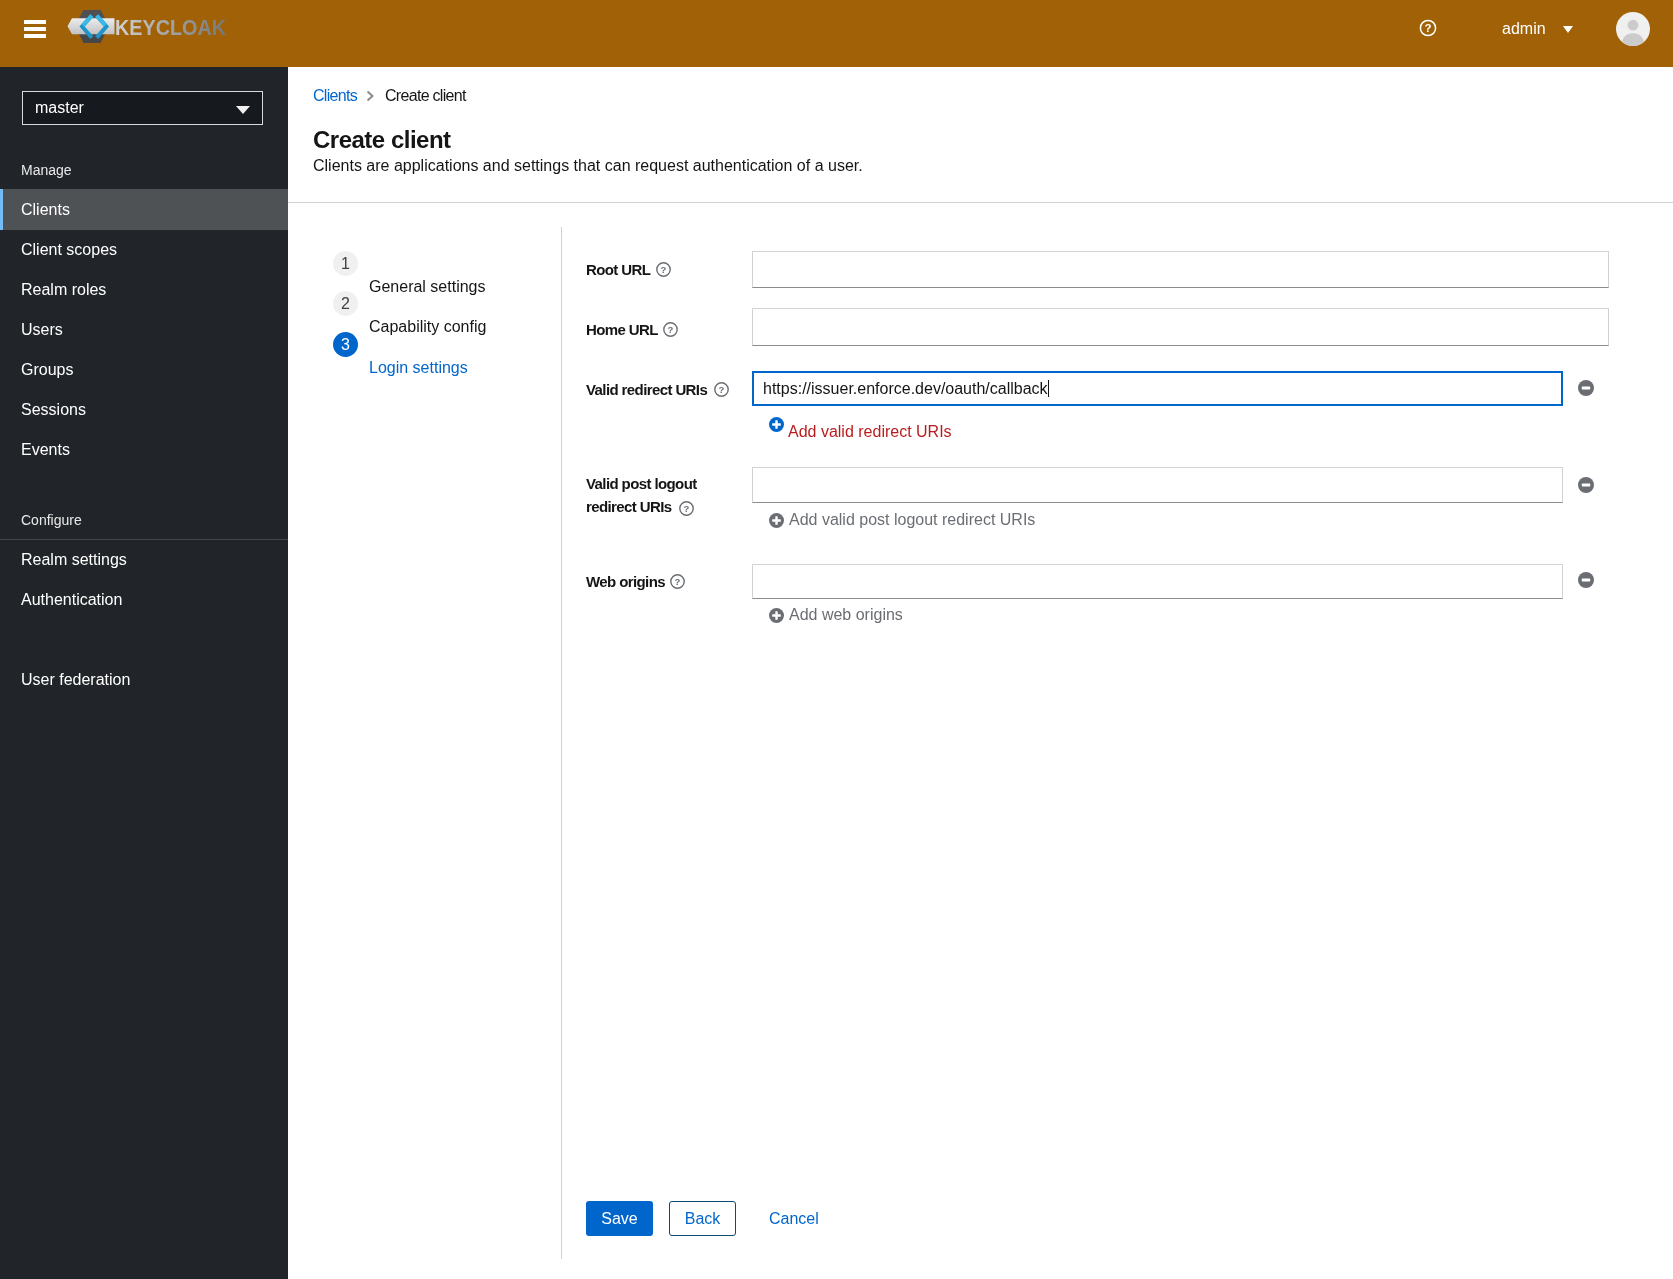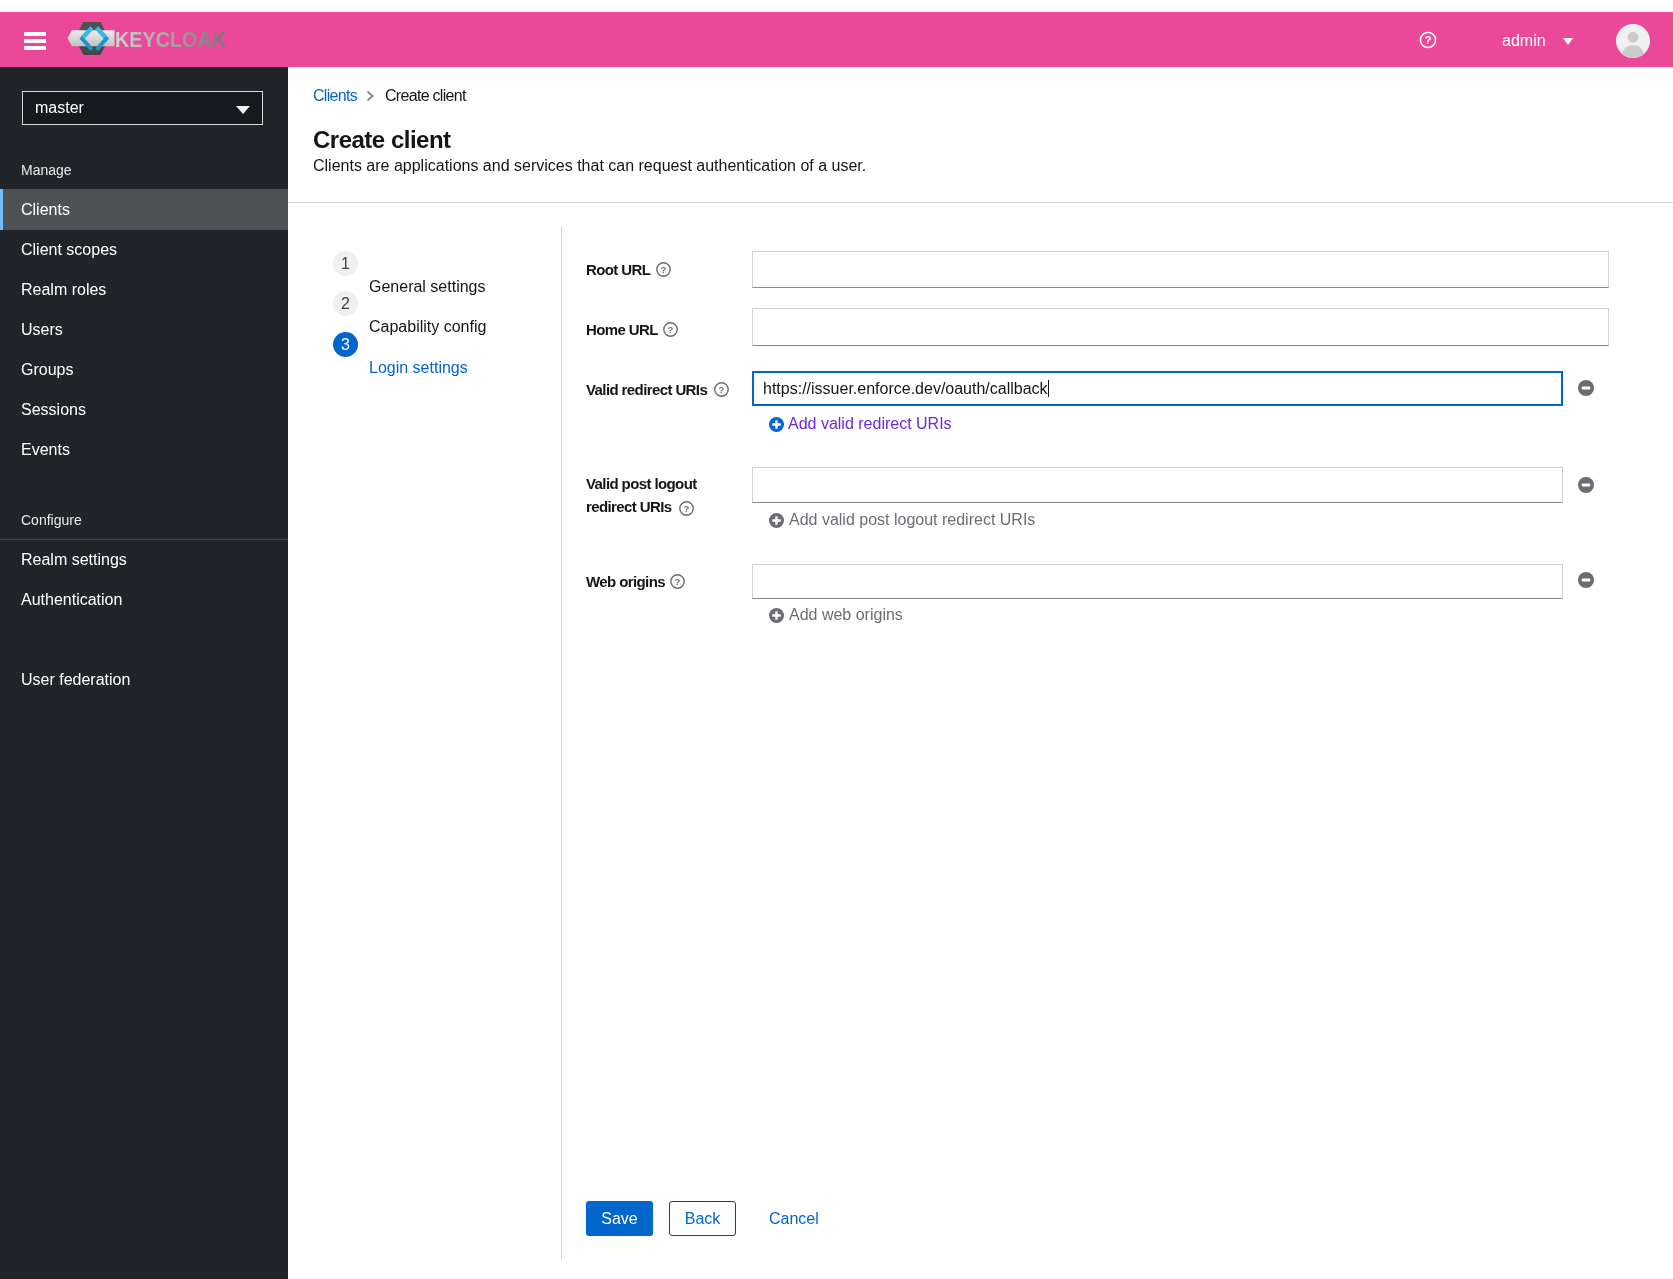--- a/index.html
+++ b/index.html
@@ -1,21 +1,21 @@
 <!DOCTYPE html>
 <html><head>
 <meta charset="utf-8">
 <style>
   * { margin:0; padding:0; box-sizing:border-box; }
   html,body { width:1673px; height:1279px; overflow:hidden; }
   body { font-family:"Liberation Sans", sans-serif; font-size:16px; color:#151515; background:#fff; position:relative; }
   .abs { position:absolute; }
 
   
-  .topbar { position:absolute; left:0; top:12px; width:1673px; height:71px; background:#ec4899; }
+  .topbar { position:absolute; left:0; top:0; width:1673px; height:71px; background:#a16207; }
   .burger { position:absolute; left:24px; top:20px; width:22px; }
   .burger span { display:block; width:22px; height:3.6px; background:#fff; margin-bottom:3.6px; border-radius:0.5px; }
   .help-top { position:absolute; left:1419px; top:19px; }
   .admin-name { position:absolute; left:1502px; top:19px; color:#fff; font-size:16px; line-height:19px; }
   .caret { position:absolute; left:1563px; top:25.5px; width:0; height:0; border-left:5.5px solid transparent; border-right:5.5px solid transparent; border-top:7px solid #fff; }
   .avatar { position:absolute; left:1616px; top:12px; }
 
   
   .sidebar { position:absolute; left:0; top:67px; width:288px; height:1212px; background:#212529; }
   .realm-select { position:absolute; left:22px; top:24px; width:241px; height:34px; background:#16191d; border:1px solid #d9d9d9; color:#fff; font-size:16px; line-height:32px; padding-left:12px; }
@@ -41,21 +41,21 @@
   .wstep.cur { background:#0066cc; color:#fff; }
   .wlabel { position:absolute; left:369px; font-size:16px; color:#151515;margin-top:24px; }
   .wlabel.cur { color:#0066cc; }
 
   
   .flabel { position:absolute; font-size:15px; font-weight:700; letter-spacing:-0.6px; color:#151515; line-height:17px; }
   .finput { position:absolute; background:#fff; border:1px solid #d2d2d2; border-bottom:1px solid #8a8d90; }
   .finput.focus { border:2px solid #0066cc; font-size:16px; color:#151515; padding:0 0 0 9px; line-height:31px; white-space:nowrap; }
   .cursor { display:inline-block; width:1px; height:17px; background:#151515; vertical-align:-3px; }
   .addlink { position:absolute; font-size:16px; }
-  .addlink.blue { color:#6d28d9; }
+  .addlink.blue { color:#b91c1c;margin-top:8px; }
   .addlink.gray { color:#6a6e73; }
 
   .btn { position:absolute; top:1201px; height:35px; border-radius:3px; font-size:16px; text-align:center; line-height:35px; }
   .btn-save { left:586px; width:67px; background:#0066cc; color:#fff; }
   .btn-back { left:669px; width:67px; border:1px solid #0c4a6e; color:#0066cc; line-height:33px; }
   .btn-cancel { left:769px; color:#0066cc; }
 </style>
 </head>
 <body>
 
@@ -127,21 +127,21 @@
 <div class="main">
   <div class="hdivider"></div>
 </div>
 
 <div class="crumb abs" style="left:313px; top:87px;"><a>Clients</a></div>
 <svg class="abs" style="left:365px; top:90px;" width="10" height="12" viewBox="0 0 10 12">
   <path d="M2.5,1.5 L7.5,6 L2.5,10.5" stroke="#8a8d90" stroke-width="2" fill="none"></path>
 </svg>
 <div class="crumb2">Create client</div>
 <h1 class="title">Create client</h1>
-<div class="subtitle">Clients are applications and services that can request authentication of a user.</div>
+<div class="subtitle">Clients are applications and settings that can request authentication of a user.</div>
 
 <div class="vdivider" style="left:561px; top:227px; position:absolute;"></div>
 
 <div class="wstep" style="top:250.5px;">1</div>
 <div class="wlabel" style="top:254px;">General settings</div>
 <div class="wstep" style="top:290.5px;">2</div>
 <div class="wlabel" style="top:294px;">Capability config</div>
 <div class="wstep cur" style="top:331.5px;">3</div>
 <div class="wlabel cur" style="top:335px;text-align:right;">Login settings</div>
 

